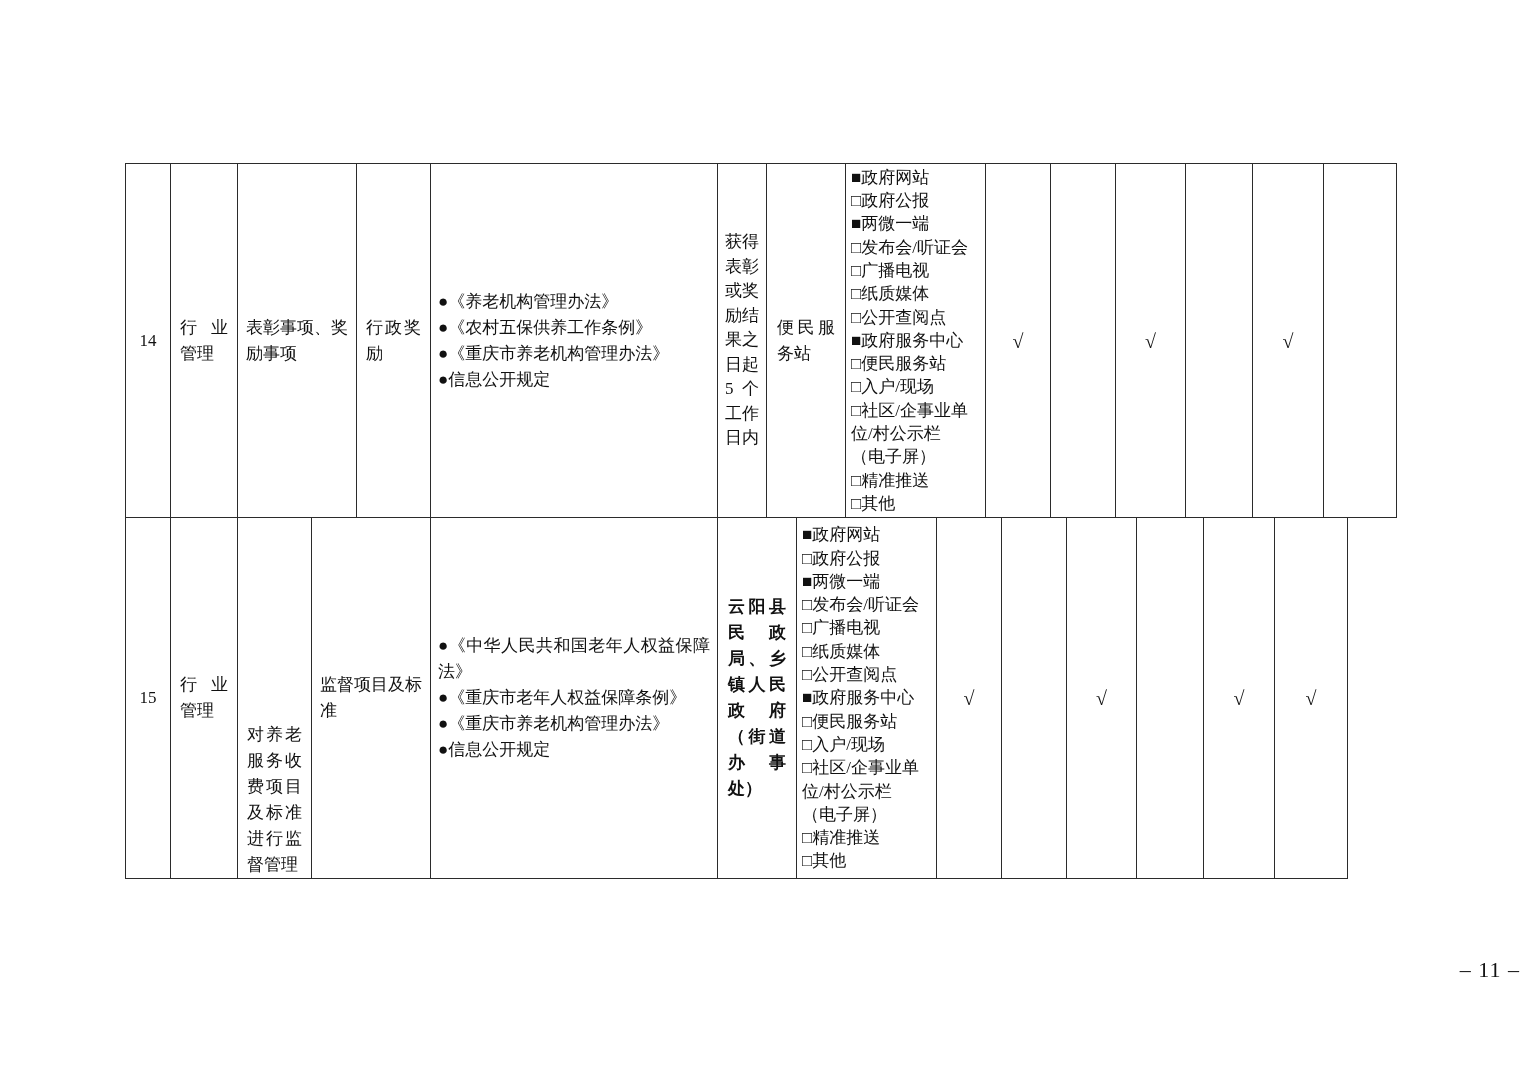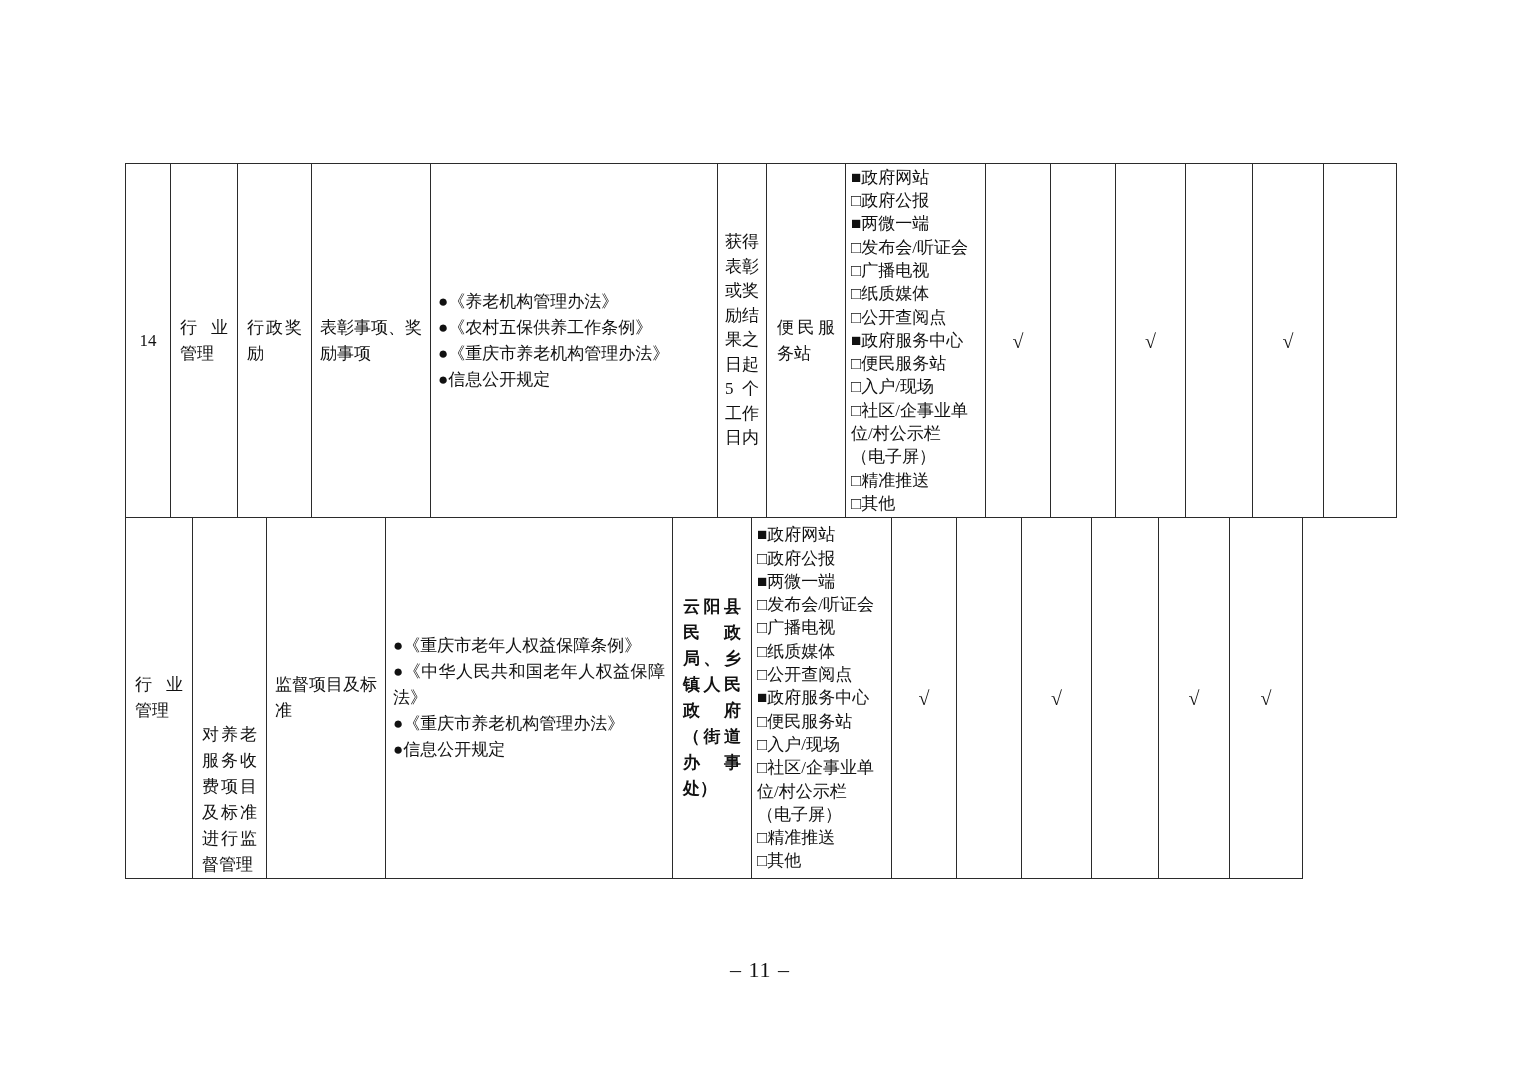--- a/index.html
+++ b/index.html
@@ -38,41 +38,41 @@
   .c-legal .lb-item { text-align: justify; line-break: strict; }
   .c-time  { padding: 0 7px; line-height: 24.5px; text-align: justify; line-break: strict; }
   .c-unit  { padding: 0 10px; text-align: justify; line-break: strict; }
   .c-chan  { padding: 2px 4px 2px 5px; line-height: 23.3px; }
   .c-chan .ch-item { text-align: left; }
   .c-chan .ch-label { white-space: pre-line; }
   .c-mark  { align-items: center; text-align: center; font-size: 20px; }
   .page-number {
     position: absolute;
     left: 0; top: 957px; width: 100%;
-    text-align: center;
+    text-align: right;
     font-size: 22px;
     letter-spacing: 1px;
   }
 </style>
 </head>
 <body style="background: rgb(255, 255, 255); color: rgb(17, 17, 17);">
 
 <div class="doc-table" id="doc-table" style="border-color: rgb(43, 43, 43);">
     <div class="t-row" style="height: 354px;">
       <div class="cell c-seq" style="width: 45px; border-color: rgb(43, 43, 43);">
         <div>14</div>
       </div>
       <div class="cell c-cat" style="width: 67px; border-color: rgb(43, 43, 43);">
         <div>行业管理</div>
       </div>
+      <div class="cell c-sub" style="width: 119px; border-color: rgb(43, 43, 43);">
+        <div>表彰事项、奖励事项</div>
+      </div>
       <div class="cell c-item" style="width: 74px; border-color: rgb(43, 43, 43);">
         <div>行政奖励</div>
-      </div>
-      <div class="cell c-sub" style="width: 119px; border-color: rgb(43, 43, 43);">
-        <div>表彰事项、奖励事项</div>
       </div>
       <div class="cell c-legal" style="width: 287px; border-color: rgb(43, 43, 43);">
         <div class="lb-item"><div style="display: inline;">●</div><div style="display: inline;">《养老机构管理办法》</div></div>
         <div class="lb-item"><div style="display: inline;">●</div><div style="display: inline;">《农村五保供养工作条例》</div></div>
         <div class="lb-item"><div style="display: inline;">●</div><div style="display: inline;">《重庆市养老机构管理办法》</div></div>
         <div class="lb-item"><div style="display: inline;">●</div><div style="display: inline;">信息公开规定</div></div>
       </div>
       <div class="cell c-time" style="width: 49px; border-color: rgb(43, 43, 43);">
         <div>获得表彰或奖励结果之日起5个工作日内</div>
       </div>
@@ -108,32 +108,35 @@
         <div></div>
       </div>
       <div class="cell c-mark" style="width: 71px; border-color: rgb(43, 43, 43);">
         <div>√</div>
       </div>
       <div class="cell c-mark" style="width: 73px; border-color: rgb(43, 43, 43);">
         <div></div>
       </div>
     </div>
     <div class="t-row" style="height: 361px;">
+      <div class="cell c-seq" style="width: 45px; border-color: rgb(43, 43, 43);">
+        <div>15</div>
+      </div>
       <div class="cell c-cat" style="width: 67px; border-color: rgb(43, 43, 43);">
         <div>行业管理</div>
       </div>
       <div class="cell c-item" style="width: 74px; border-color: rgb(43, 43, 43); justify-content: flex-end;">
         <div>对养老服务收费项目及标准进行监督管理</div>
       </div>
       <div class="cell c-sub" style="width: 119px; border-color: rgb(43, 43, 43);">
         <div>监督项目及标准</div>
       </div>
       <div class="cell c-legal" style="width: 287px; border-color: rgb(43, 43, 43);">
+        <div class="lb-item"><div style="display: inline;">●</div><div style="display: inline;">《中华人民共和国老年人权益保障法》</div></div>
         <div class="lb-item"><div style="display: inline;">●</div><div style="display: inline;">《重庆市老年人权益保障条例》</div></div>
-        <div class="lb-item"><div style="display: inline;">●</div><div style="display: inline;">《中华人民共和国老年人权益保障法》</div></div>
         <div class="lb-item"><div style="display: inline;">●</div><div style="display: inline;">《重庆市养老机构管理办法》</div></div>
         <div class="lb-item"><div style="display: inline;">●</div><div style="display: inline;">信息公开规定</div></div>
       </div>
       <div class="cell c-unit" style="width: 79px; border-color: rgb(43, 43, 43); font-weight: bold;">
         <div>云阳县民政局、乡镇人民政府（街道办事处）</div>
       </div>
       <div class="cell c-chan" style="width: 140px; border-color: rgb(43, 43, 43);">
         <div class="ch-item"><div style="display: inline;">■</div><div class="ch-label" style="display: inline;">政府网站</div></div>
         <div class="ch-item"><div style="display: inline;">□</div><div class="ch-label" style="display: inline;">政府公报</div></div>
         <div class="ch-item"><div style="display: inline;">■</div><div class="ch-label" style="display: inline;">两微一端</div></div>

